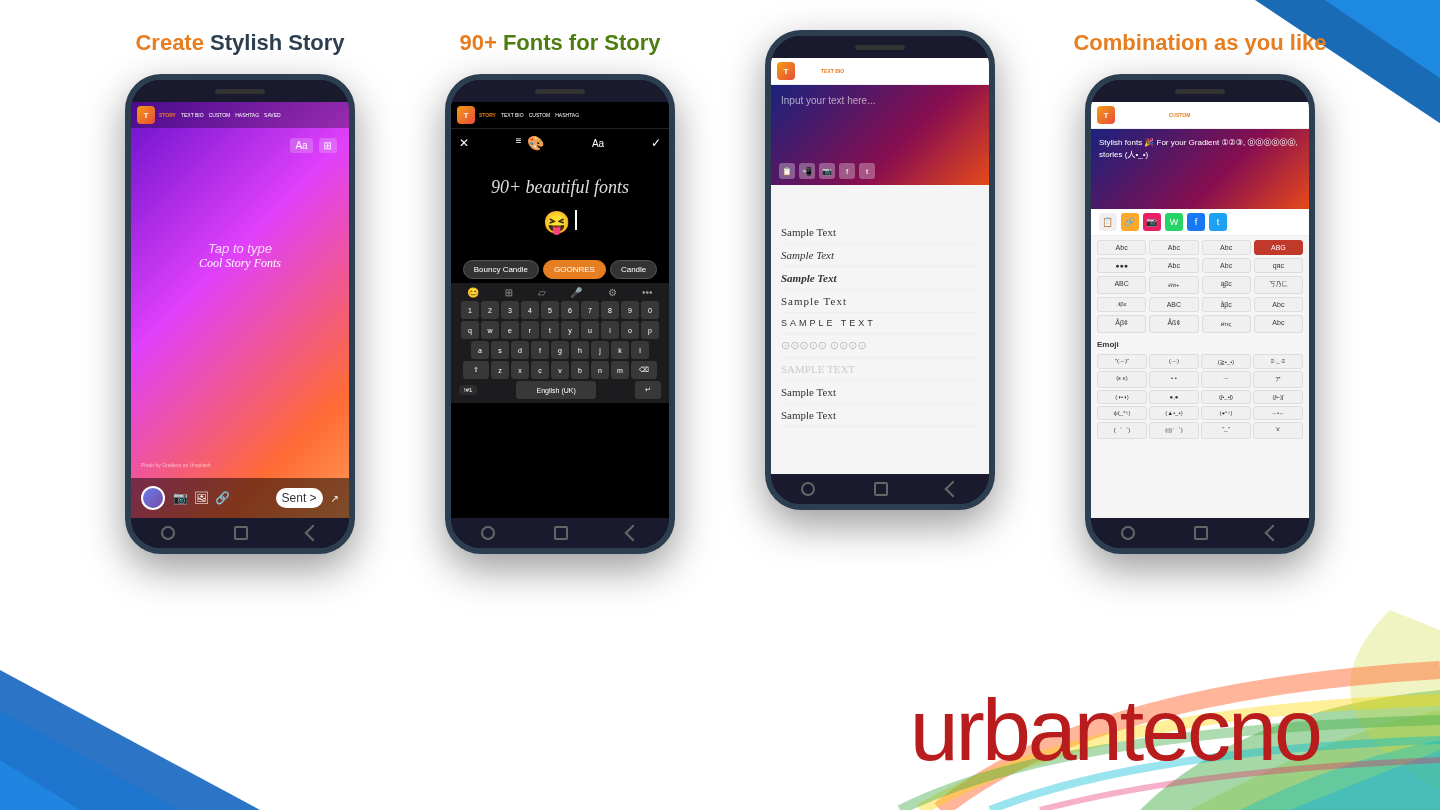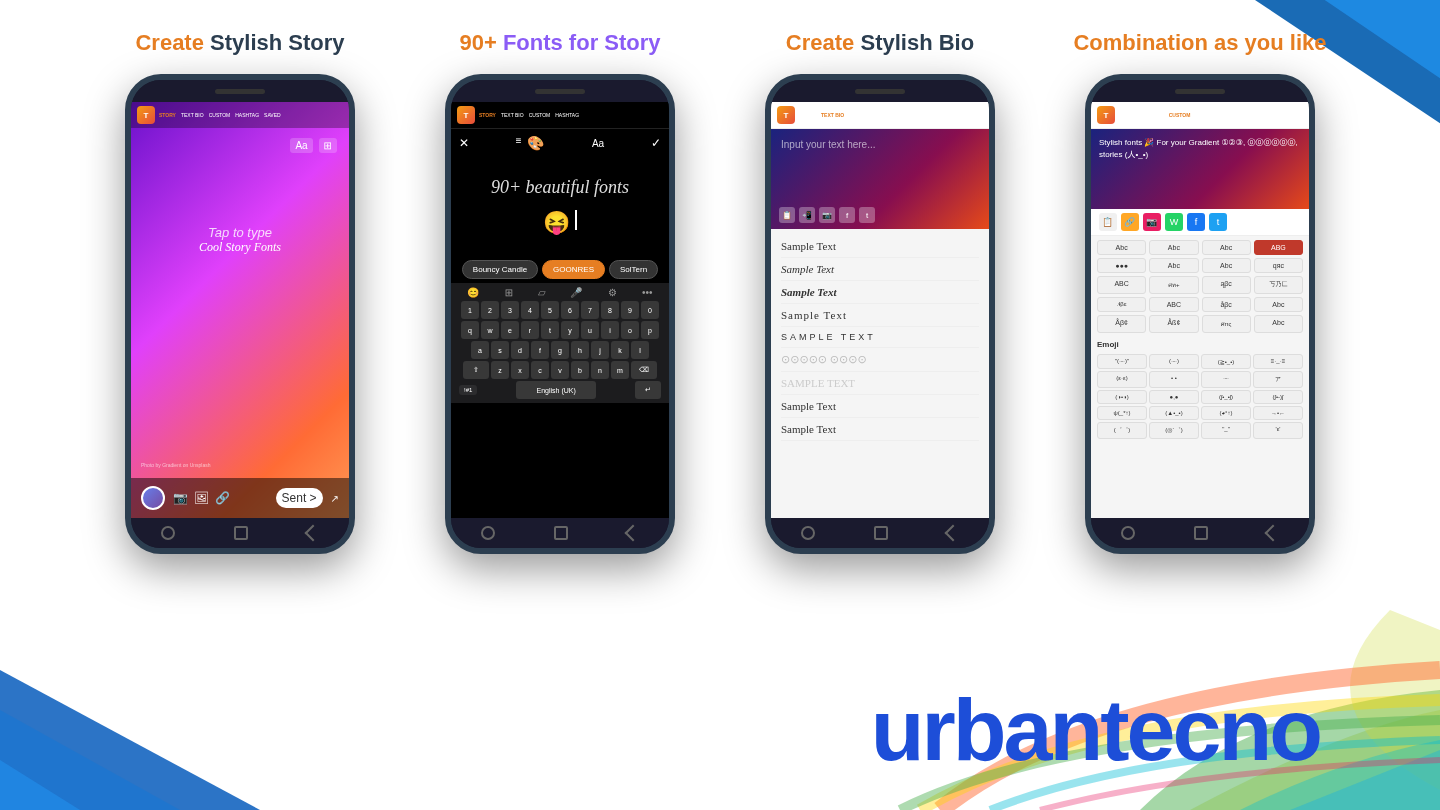--- a/index.html
+++ b/index.html
@@ -48,21 +48,21 @@
     .phone-title .create-word {
       color: #e67e22;
     }
     .phone-title .main-word {
       color: #2c3e50;
     }
     .phone-title .plus-word {
       color: #e67e22;
     }
     .phone-title .fonts-word {
-      color: #8b5cf6;
+      color: #4d7c0f;
     }
 
     
     .phone-mockup {
       width: 230px;
       height: 480px;
       background: #1a1a2e;
       border-radius: 36px;
       border: 6px solid #2c3e50;
       position: relative;
@@ -157,21 +157,21 @@
       gap: 6px;
       margin-bottom: 8px;
     }
     .p1-icon {
       font-size: 10px; color: white;
       background: rgba(255,255,255,0.2);
       padding: 2px 5px; border-radius: 3px;
     }
     .p1-tap-text {
       text-align: center;
-      margin-top: 64px;
+      margin-top: 80px;
     }
     .p1-tap-line1 {
       font-size: 13px; color: rgba(255,255,255,0.8);
       font-style: italic;
     }
     .p1-tap-line2 {
       font-size: 12px; color: white;
       font-style: italic;
       font-family: cursive;
     }
@@ -341,20 +341,21 @@
     }
     .p3-share-icon {
       width: 16px; height: 16px;
       border-radius: 3px;
       background: rgba(255,255,255,0.3);
       display: flex; align-items: center; justify-content: center;
       font-size: 8px; color: white;
     }
     .phone3-font-list {
       padding: 6px 10px;
+      margin-top: 30px;
     }
     .font-sample-item {
       padding: 5px 0;
       border-bottom: 1px solid #eee;
       font-size: 11px; color: #333;
     }
     .font-sample-1 { font-family: Georgia; }
     .font-sample-2 { font-family: Georgia; font-style: italic; }
     .font-sample-3 { font-family: Georgia; font-style: italic; font-weight: bold; }
     .font-sample-4 { font-family: Impact; letter-spacing: 1px; }
@@ -445,22 +446,22 @@
       bottom: 0; left: 0; right: 0;
       height: 160px;
       display: flex;
       align-items: center;
       justify-content: flex-end;
       padding-right: 120px;
       pointer-events: none;
     }
     .brand-name {
       font-size: 88px;
-      font-weight: 700;
-      color: #1d4ed8;
+      font-weight: 400;
+      color: #b91c1c;
       letter-spacing: -3px;
       line-height: 1;
     }
 
     
     .wave-svg {
       position: absolute;
       bottom: 0;
       right: 0;
       pointer-events: none;
@@ -617,21 +618,21 @@
 
           <div class="phone2-text-area">
             <div class="p2-main-text">90+ beautiful fonts</div>
             <span class="p2-emoji">😝</span>
             <span class="p2-cursor"></span>
           </div>
 
           <div class="font-btns">
             <div class="font-btn font-btn-active">Bouncy Candle</div>
             <div class="font-btn font-btn-orange">GOONRES</div>
-            <div class="font-btn font-btn-active">SolTern</div>
+            <div class="font-btn font-btn-active">Candle</div>
           </div>
 
           <div class="keyboard-area">
             <div class="kb-top-row">
               <span class="kb-icon">😊</span>
               <span class="kb-icon">⊞</span>
               <span class="kb-icon">▱</span>
               <span class="kb-icon">🎤</span>
               <span class="kb-icon">⚙</span>
               <span class="kb-icon">•••</span>
@@ -696,23 +697,20 @@
         </div>
         <div class="phone-bottom-bar">
           <div class="nav-dot"></div>
           <div class="nav-home"></div>
           <div class="nav-back"></div>
         </div>
       </div>
     </div>
 
     <div class="phone-column">
-      <div class="phone-title">
-        <span class="create-word">Create </span><span class="main-word">Stylish Bio</span>
-      </div>
       <div class="phone-mockup">
         <div class="phone-top-bar">
           <div class="phone-speaker"></div>
         </div>
         <div class="phone-screen phone3-screen">
 
           <div class="phone3-nav">
             <div class="p1-logo">T</div>
             <div class="p1-nav-items">
               <span> STORY</span>

